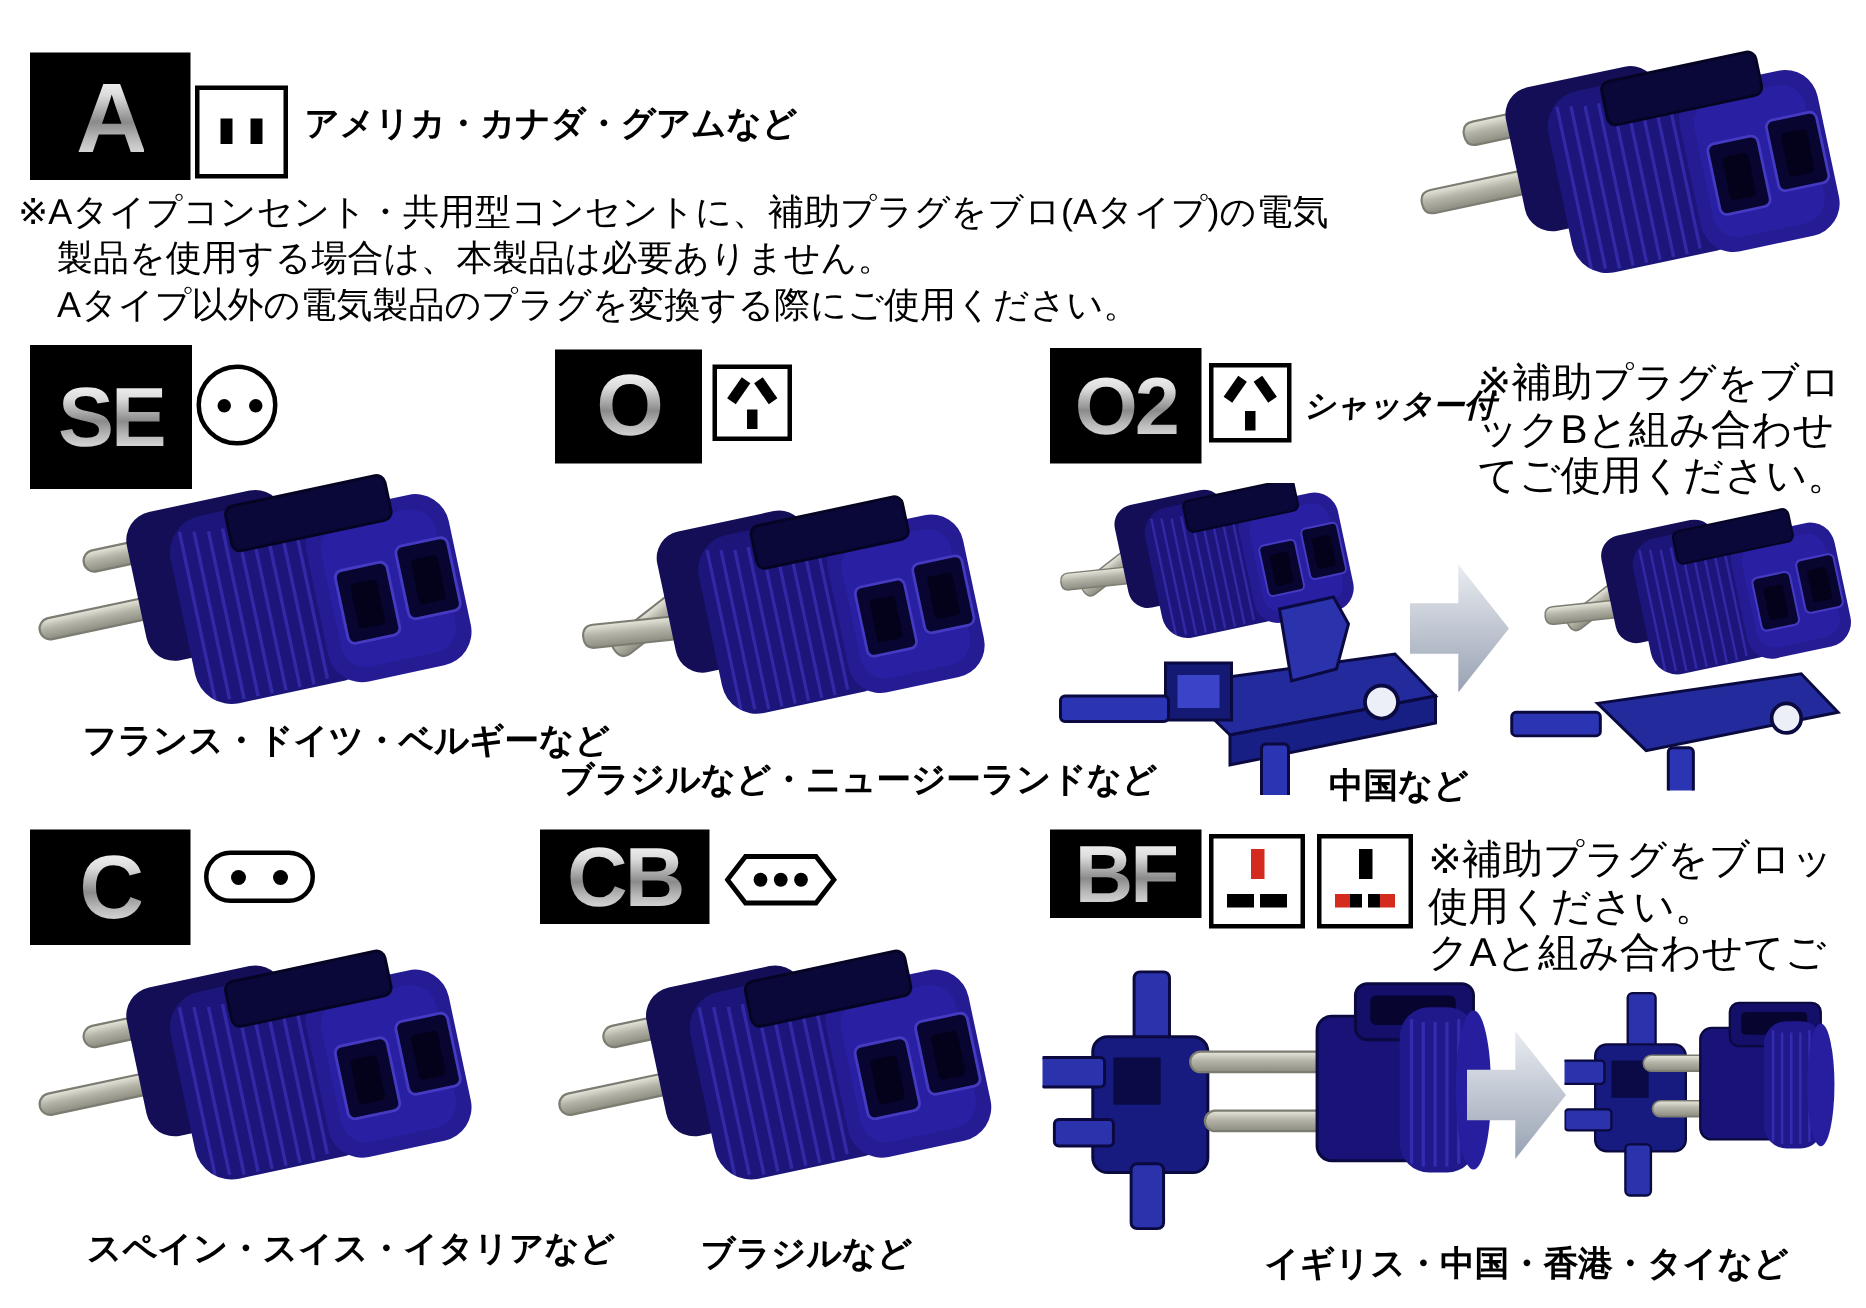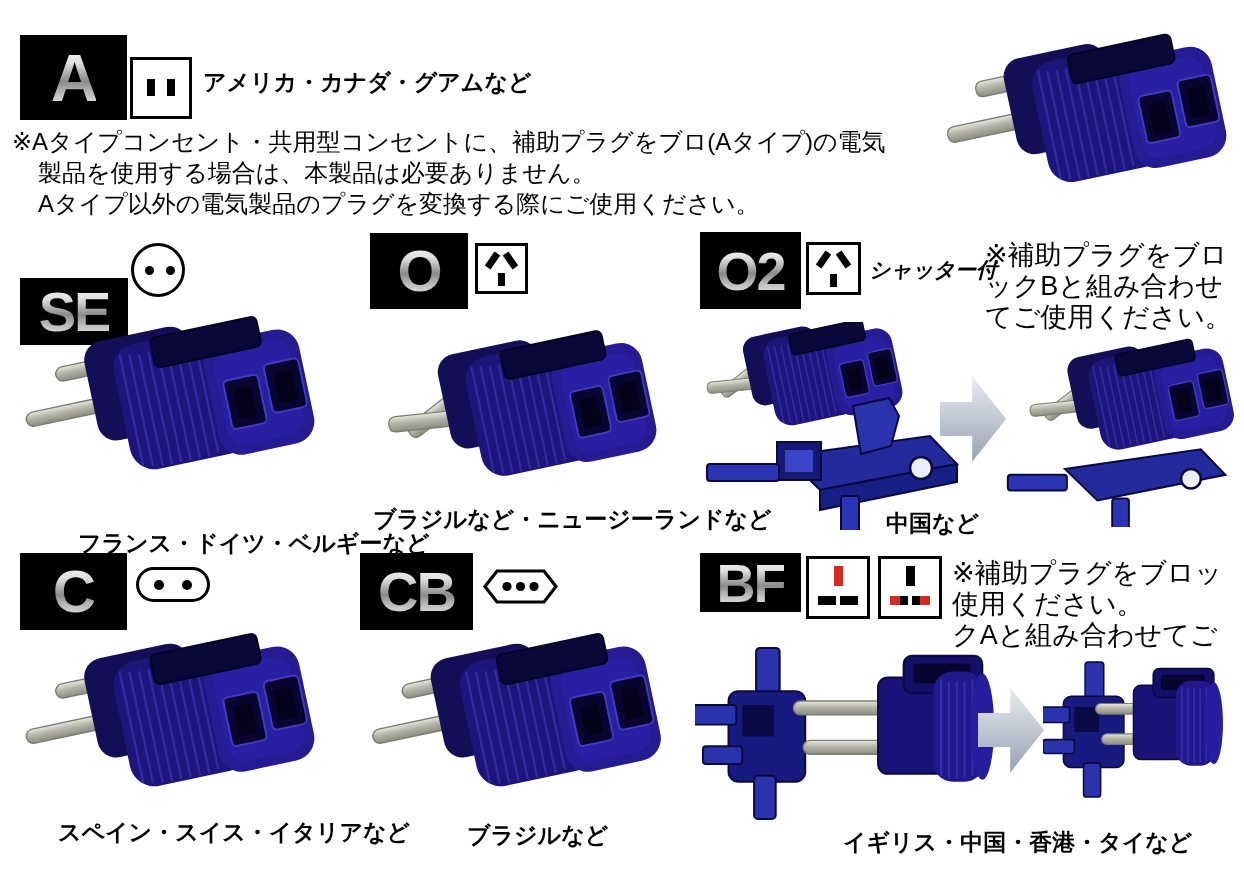--- a/index.html
+++ b/index.html
@@ -8,25 +8,25 @@
   .canvas { position:relative; width:1244px; height:872px; background:#fff; overflow:hidden; }
 
   
   .badge { position:absolute; background:#000; display:flex; align-items:center; justify-content:center; }
   .badge-text {
     font-weight:bold; letter-spacing:-2px; line-height:1;
     background:linear-gradient(180deg,#ffffff 0%,#dcdcdc 28%,#8a8a8a 55%,#b9b9b9 72%,#f2f2f2 100%);
     -webkit-background-clip:text; background-clip:text; color:transparent;
   }
   .badge-a  { left:20px;  top:35px;  width:107px; height:85px; }  .badge-a  .badge-text{ font-size:66px; }
-  .badge-se { left:20px;  top:230px; width:108px; height:67px;margin-top:48px; }  .badge-se .badge-text{ font-size:56px; }
+  .badge-se { left:20px;  top:230px; width:108px; height:96px; }  .badge-se .badge-text{ font-size:56px; }
   .badge-o  { left:370px; top:233px; width:98px;  height:76px; }  .badge-o  .badge-text{ font-size:58px; }
   .badge-o2 { left:700px; top:232px; width:101px; height:77px; }  .badge-o2 .badge-text{ font-size:54px; }
   .badge-c  { left:20px;  top:553px; width:107px; height:77px; }  .badge-c  .badge-text{ font-size:60px; }
-  .badge-cb { left:360px; top:553px; width:113px; height:77px; }  .badge-cb .badge-text{ font-size:56px; }
+  .badge-cb { left:360px; top:553px; width:113px; height:63px; }  .badge-cb .badge-text{ font-size:56px; }
   .badge-bf { left:700px; top:553px; width:101px; height:59px; }  .badge-bf .badge-text{ font-size:54px; }
 
   
   .outlet { position:absolute; background:#fff; border:3px solid #000; }
   .outlet-a { left:130px; top:57px; width:62px; height:62px; }
   .outlet-a .slot { position:absolute; width:8px; height:17px; background:#000; top:19px; }
   .outlet-a .slot.l { left:14px; } .outlet-a .slot.r { left:34px; }
 
   .outlet-se { left:131px; top:243px; width:54px; height:54px; border-radius:50%; border-width:3.5px; }
   .outlet-se .dot { position:absolute; width:9px; height:9px; border-radius:50%; background:#000; top:20px; }
@@ -50,21 +50,21 @@
   .outlet-bf1 { left:806px; } .outlet-bf2 { left:878px; }
   .outlet-bf .top-slot { position:absolute; width:9px; height:20px; left:50%; margin-left:-4.5px; top:7px; }
   .outlet-bf .b-slot { position:absolute; width:18px; height:9px; bottom:11px; display:flex; }
   .outlet-bf .b-slot.l { left:9px; } .outlet-bf .b-slot.r { right:9px; }
   .outlet-bf .b-slot span { display:block; height:100%; }
   .red { background:#d42b1e; } .blk { background:#000; }
 
   
   .region-label { position:absolute; font-weight:bold; font-size:23px; white-space:nowrap; }
   .rl-a  { left:203px; top:67px;  }
-  .rl-se { left:55px;  top:528px;margin-left:23px; }
+  .rl-se { left:55px;  top:478px; }
   .rl-o  { left:373px; top:504px; }
   .rl-o2 { left:886px; top:508px; }
   .rl-c  { left:58px;  top:817px; }
   .rl-cb { left:467px; top:820px; }
   .rl-bf { left:843px; top:827px; }
 
   .note-a { position:absolute; left:12px; top:126px; font-size:24px; line-height:31px; white-space:nowrap; }
   .note-a .indent { padding-left:26px; }
   .note-side { position:absolute; font-size:27px; line-height:31px; white-space:nowrap; }
   .note-o2 { left:985px; top:240px; }

